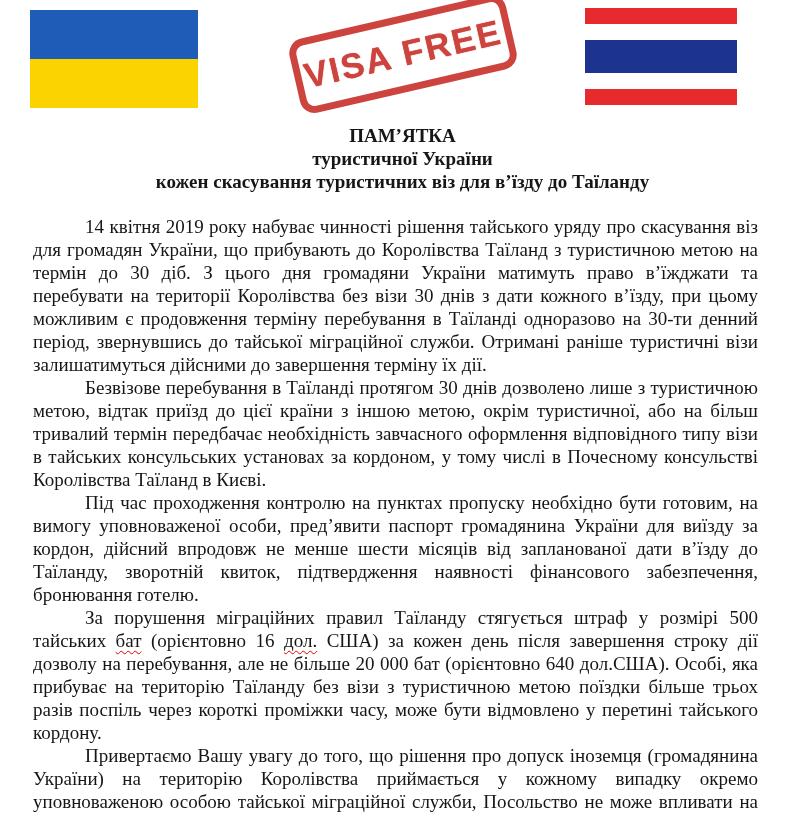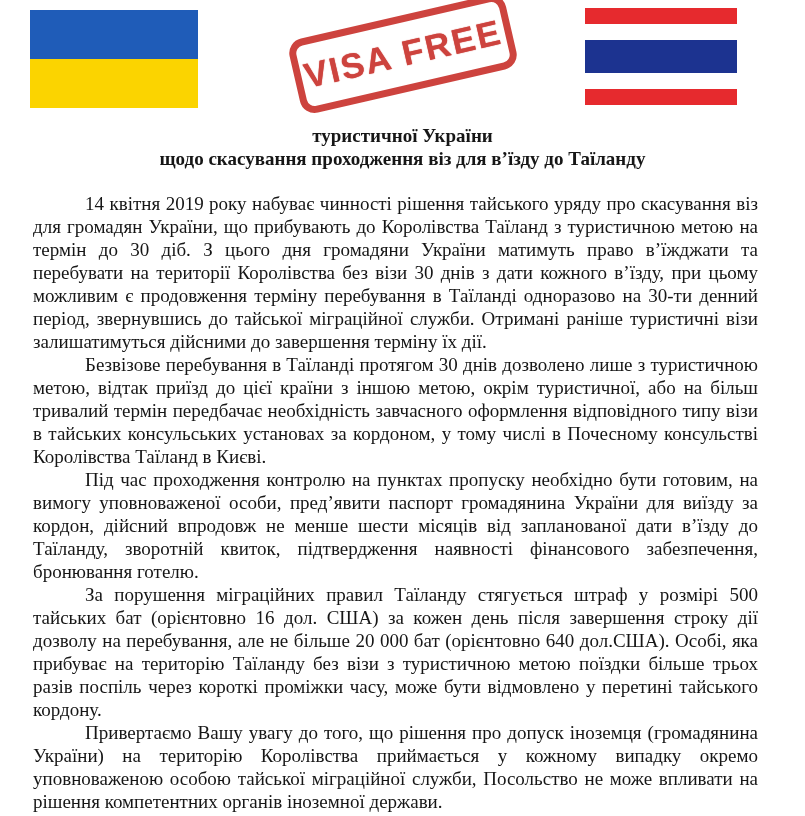--- a/index.html
+++ b/index.html
@@ -56,20 +56,21 @@
     margin:22px 47px 0 33px;
     font-size:19px;
     line-height:23px;
   }
   .bodytext p{
     margin:0;
     text-indent:52px;
     text-align:justify;
   }
   .sp-err{
+    text-decoration:underline;
     text-decoration-style:wavy;
     text-decoration-color:#e00000;
     text-decoration-thickness:1px;
     text-underline-offset:3px;
     text-decoration-skip-ink:none;
   }
 </style>
 </head>
 <body>
 
@@ -90,22 +91,23 @@
       <div class="s1" style="background-color: rgb(230, 42, 46);"></div>
       <div class="s2"></div>
       <div class="s3" style="background-color: rgb(28, 51, 144);"></div>
       <div class="s4"></div>
       <div class="s5" style="background-color: rgb(230, 42, 46);"></div>
     </div>
 
   </div>
 
   <div class="title-block">
+    <div>ПАМ’ЯТКА</div>
     <div>туристичної України</div>
-    <div>щодо скасування проходження віз для в’їзду до Таїланду</div>
+    <div>кожен скасування туристичних віз для в’їзду до Таїланду</div>
   </div>
 
   <div class="bodytext">
     <p><span>14 квітня 2019 року набуває чинності рішення тайського уряду про скасування віз для громадян України, що прибувають до Королівства Таїланд з туристичною метою на термін до 30 діб. З цього дня громадяни України матимуть право в’їжджати та перебувати на території Королівства без візи 30 днів з дати кожного в’їзду, при цьому можливим є продовження терміну перебування в Таїланді одноразово на 30-ти денний період, звернувшись до тайської міграційної служби. Отримані раніше туристичні візи залишатимуться дійсними до завершення терміну їх дії.</span></p>
     <p><span>Безвізове перебування в Таїланді протягом 30 днів дозволено лише з туристичною метою, відтак приїзд до цієї країни з іншою метою, окрім туристичної, або на більш тривалий термін передбачає необхідність завчасного оформлення відповідного типу візи в тайських консульських установах за кордоном, у тому числі в Почесному консульстві Королівства Таїланд в Києві.</span></p>
     <p><span>Під час проходження контролю на пунктах пропуску необхідно бути готовим, на вимогу уповноваженої особи, пред’явити паспорт громадянина України для виїзду за кордон, дійсний впродовж не менше шести місяців від запланованої дати в’їзду до Таїланду, зворотній квиток, підтвердження наявності фінансового забезпечення, бронювання готелю.</span></p>
     <p><span>За порушення міграційних правил Таїланду стягується штраф у розмірі 500 тайських </span><span class="sp-err">бат</span><span> (орієнтовно 16 </span><span class="sp-err">дол.</span><span> США) за кожен день після завершення строку дії дозволу на перебування, але не більше 20 000 бат (орієнтовно 640 дол.США). Особі, яка прибуває на територію Таїланду без візи з туристичною метою поїздки більше трьох разів поспіль через короткі проміжки часу, може бути відмовлено у перетині тайського кордону.</span></p>
     <p><span>Привертаємо Вашу увагу до того, що рішення про допуск іноземця (громадянина України) на територію Королівства приймається у кожному випадку окремо уповноваженою особою тайської міграційної служби, Посольство не може впливати на рішення компетентних органів іноземної держави.</span></p>
   </div>
 

